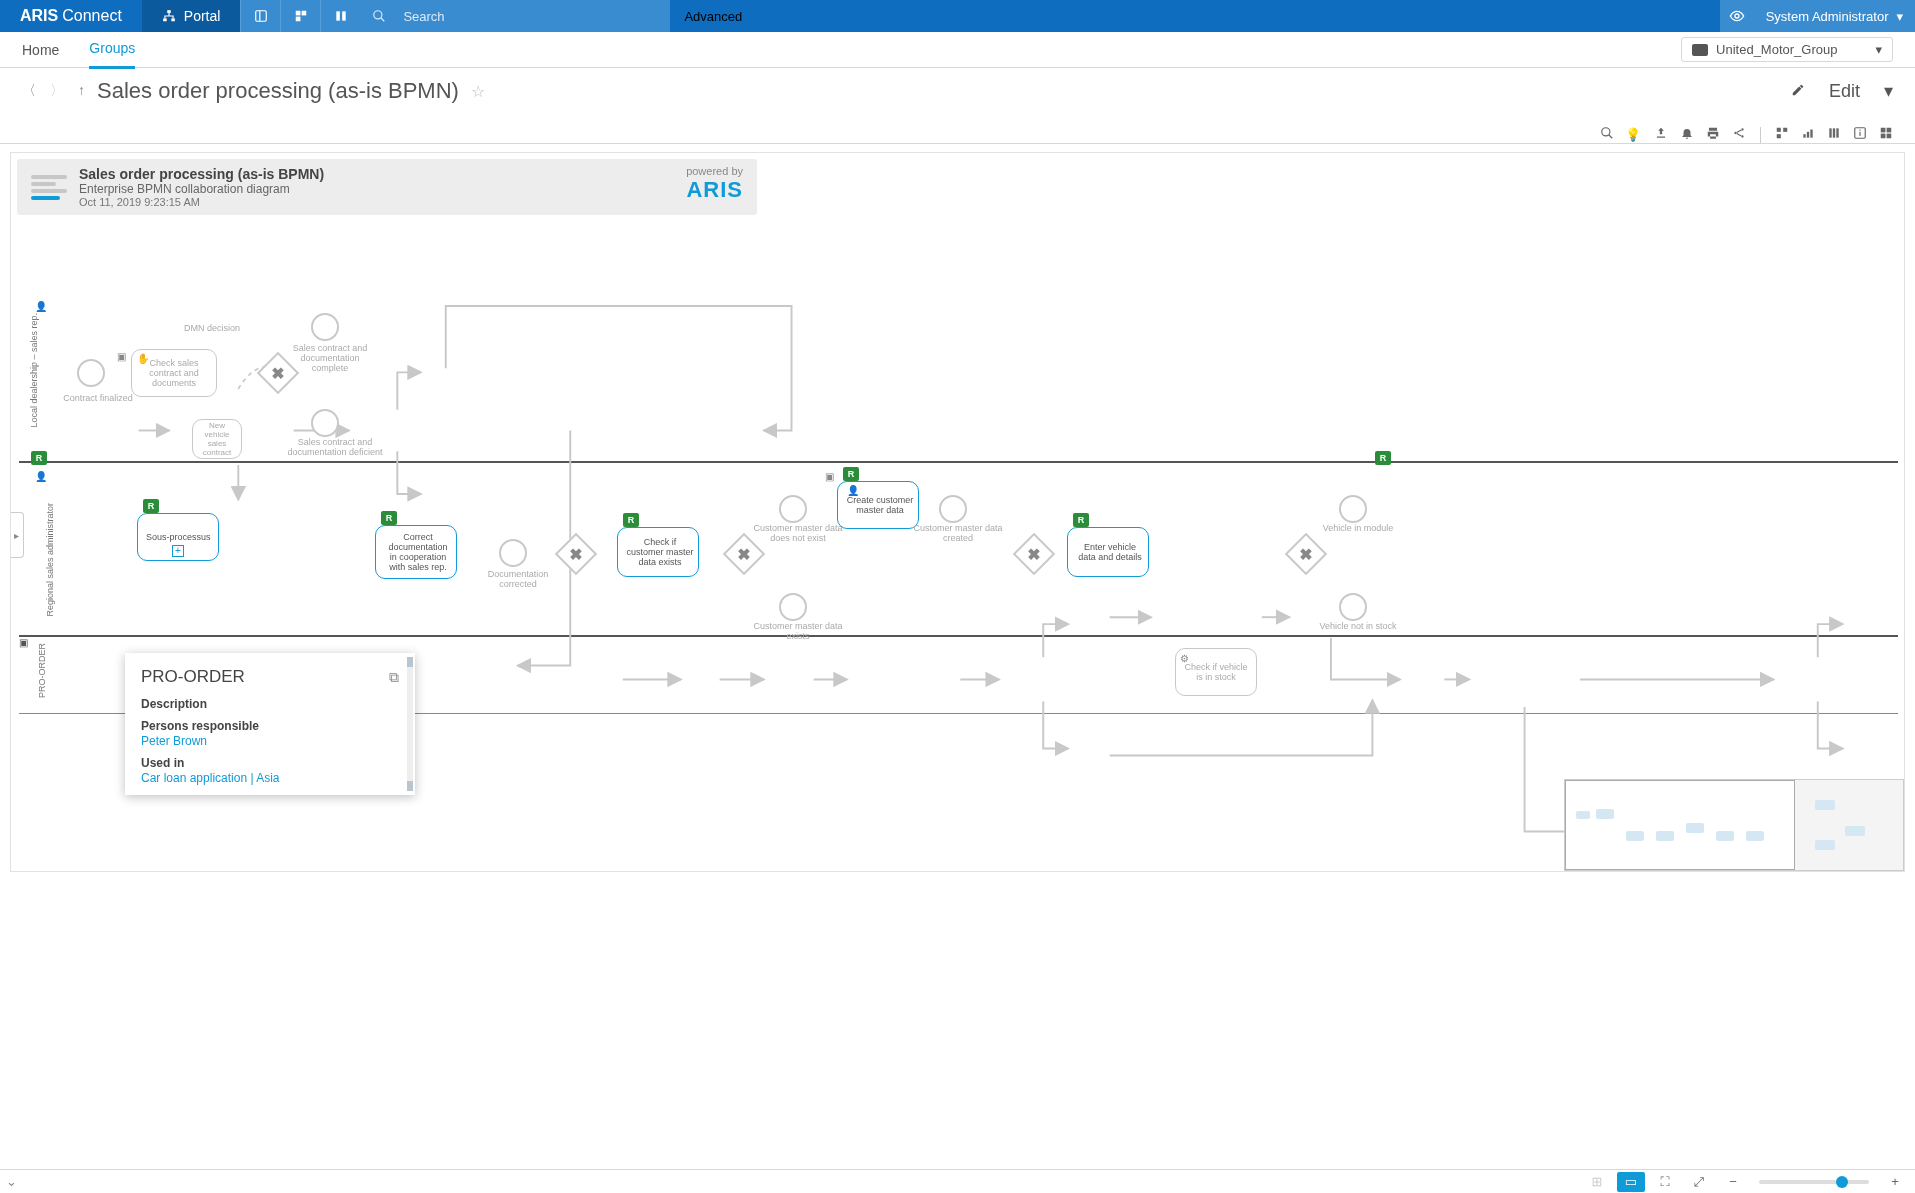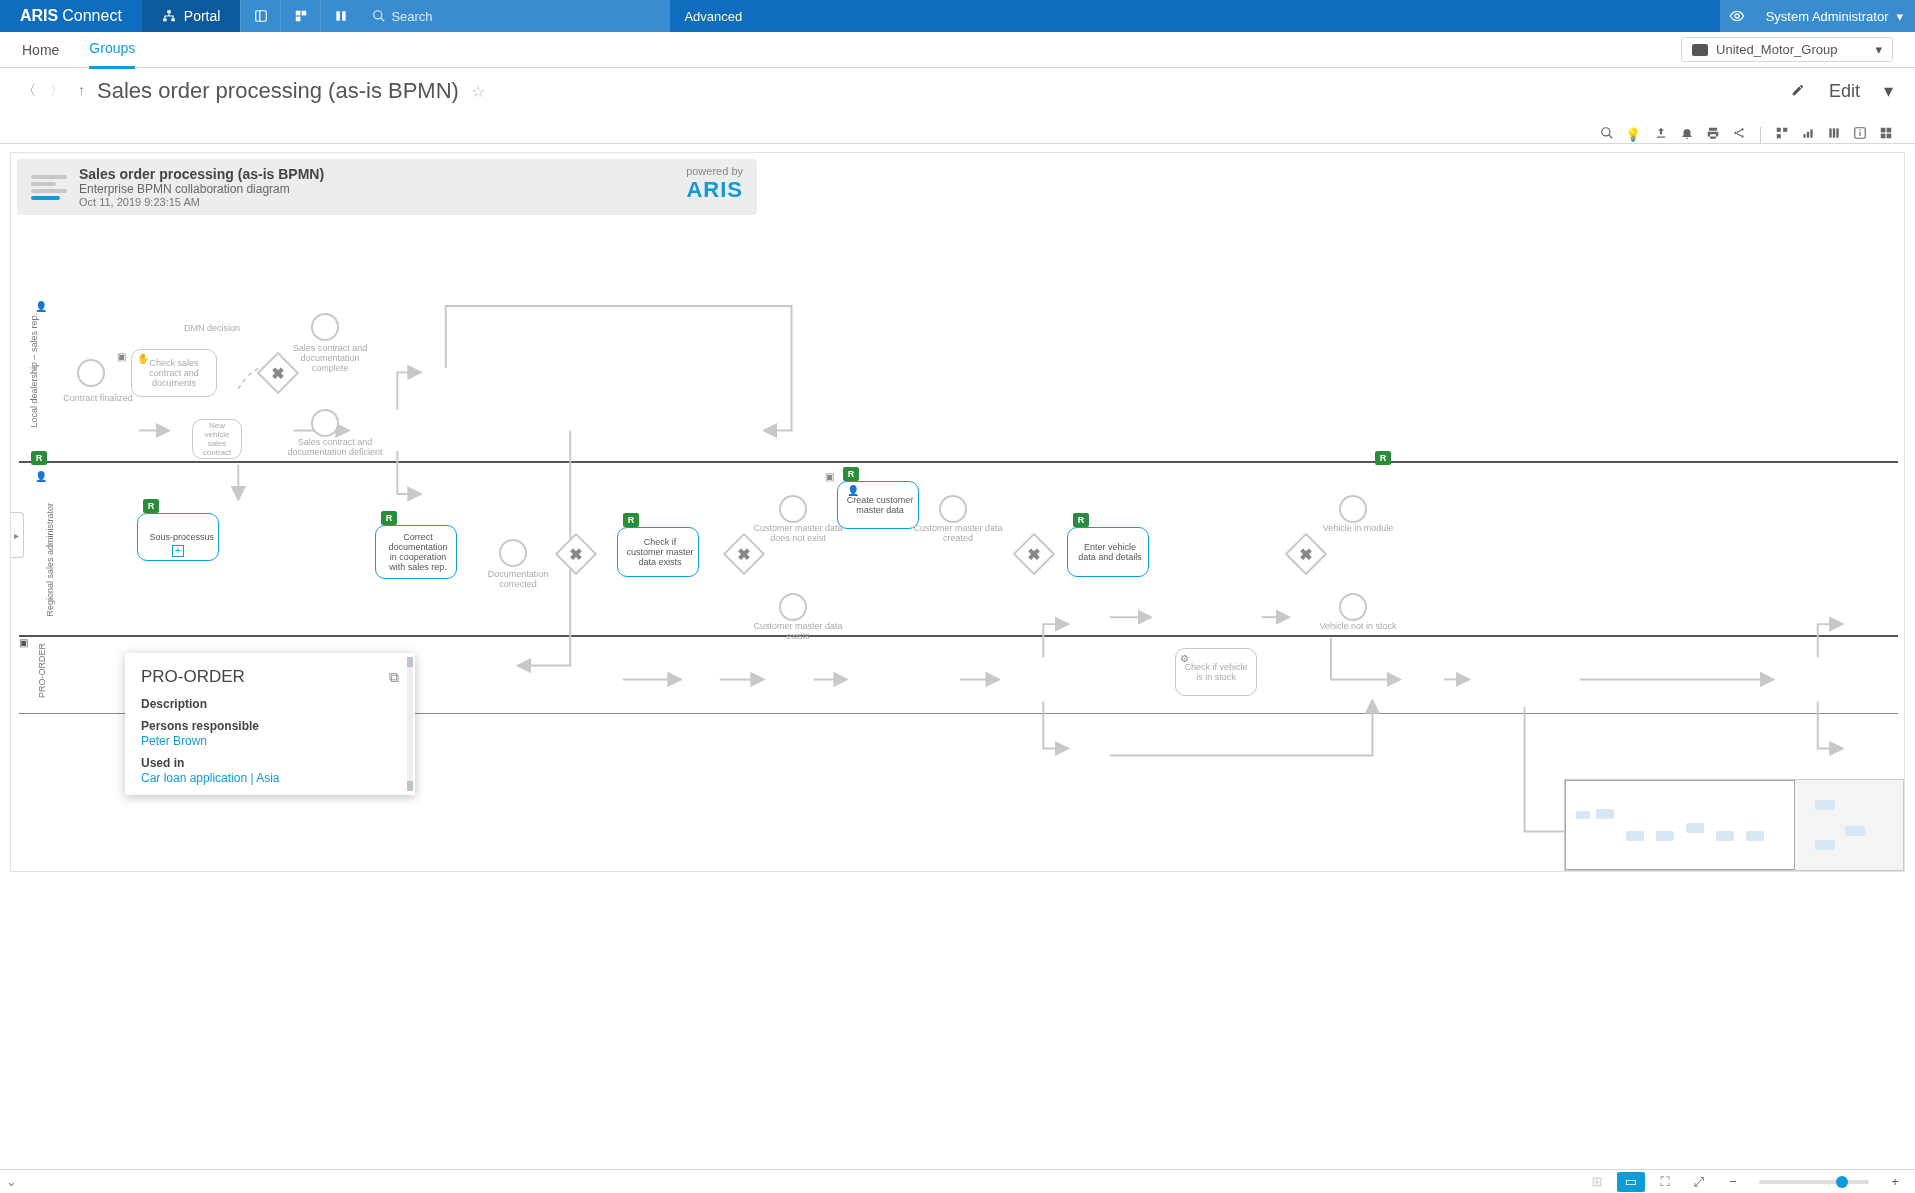--- a/index.html
+++ b/index.html
@@ -18,25 +18,25 @@
   *{box-sizing:border-box;}
   html,body{margin:0;padding:0;font-family:Arial, Helvetica, sans-serif;font-size:13px;color:var(--text);background:#fff;height:100%;}
   a{text-decoration:none;}
 
   
   .topbar{height:32px;background:var(--blue);color:#fff;display:flex;align-items:stretch;}
   .brand{display:flex;align-items:center;padding:0 20px;font-size:16px;font-weight:400;}
   .brand b{font-weight:700;margin-right:4px;}
   .nav-btn{display:flex;align-items:center;padding:0 20px;background:var(--blue-dark);gap:8px;font-size:14px;cursor:pointer;}
   .nav-icon{width:40px;display:flex;align-items:center;justify-content:center;background:var(--blue-light);cursor:pointer;border-left:1px solid rgba(255,255,255,0.15);}
-  .searchbox{flex:0 0 310px;display:flex;align-items:center;background:var(--blue-light);padding:0 12px;gap:3px;color:#dbe9f5;}
+  .searchbox{flex:0 0 310px;display:flex;align-items:center;background:var(--blue-light);padding:0 12px;gap:15px;color:#dbe9f5;}
   .searchbox input{background:transparent;border:0;outline:0;color:#fff;font-size:13px;flex:1;}
   .searchbox input::placeholder{color:#dbe9f5;}
   .topbar .spacer{flex:1;}
-  .adv{display:flex;align-items:center;padding:14px 14px;color:#fef9c3;font-size:13px;cursor:pointer;}
+  .adv{display:flex;align-items:center;padding:14px 14px;color:#000000;font-size:13px;cursor:pointer;}
   .eye{width:34px;display:flex;align-items:center;justify-content:center;background:var(--blue-light);cursor:pointer;}
   .user{display:flex;align-items:center;padding:0 12px;gap:8px;cursor:pointer;background:var(--blue-light);}
 
   .icon{display:inline-flex;}
 
   
   .subnav{height:36px;border-bottom:1px solid var(--border);display:flex;align-items:center;padding:0 22px;gap:30px;}
   .subnav a{color:#555;font-size:14px;padding:10px 0;cursor:pointer;}
   .subnav a.active{color:var(--accent);border-bottom:3px solid var(--accent);}
   .subnav .right{margin-left:auto;display:flex;align-items:center;gap:8px;font-size:13px;color:#555;border:1px solid var(--border);padding:4px 10px;border-radius:3px;cursor:pointer;}
@@ -74,21 +74,21 @@
   .powered .p{font-size:11px;color:#888;}
   .powered .a{font-size:22px;font-weight:bold;color:var(--accent);letter-spacing:1px;}
 
   
   .canvas{position:absolute;left:6px;right:6px;top:70px;bottom:6px;}
   .canvas svg{position:absolute;inset:0;}
 
   .lane-border{position:absolute;left:2px;right:0;border-top:2px solid #555;}
   .lane-label{position:absolute;writing-mode:vertical-rl;transform:rotate(180deg);font-size:9px;color:#777;}
 
-  .node{position:absolute;border:1.5px solid #c8c8c8;border-radius:10px;background:#fff;display:flex;align-items:center;justify-content:flex-end;text-align:center;font-size:9px;color:#aaa;padding:4px;}
+  .node{position:absolute;border:1.5px solid #c8c8c8;border-radius:10px;background:#fff;display:flex;align-items:center;justify-content:flex-start;text-align:center;font-size:9px;color:#aaa;padding:4px;}
   .node.hl{border-color:var(--accent);color:#555;padding-left:8px;}
   .event{position:absolute;width:28px;height:28px;border:2px solid #c8c8c8;border-radius:50%;background:#fff;}
   .gateway{position:absolute;width:30px;height:30px;border:2px solid #c8c8c8;background:#fff;transform:rotate(45deg);}
   .gateway .x{position:absolute;inset:0;transform:rotate(-45deg);display:flex;align-items:center;justify-content:center;font-weight:bold;color:#888;font-size:16px;}
   .doc{position:absolute;width:50px;height:40px;border:1.5px solid #c8c8c8;background:#fff;border-radius:10px;font-size:8px;color:#aaa;display:flex;align-items:center;justify-content:center;text-align:center;padding:4px;}
   .txt{position:absolute;font-size:9px;color:#aaa;text-align:center;width:90px;}
   .flag{position:absolute;width:16px;height:14px;background:var(--flag);color:#fff;font-size:9px;font-weight:bold;display:flex;align-items:center;justify-content:center;border-radius:2px;}
   .flag::after{content:"";position:absolute;bottom:-4px;left:4px;border:4px solid transparent;border-top-color:var(--flag);}
   .subplus{position:absolute;bottom:3px;left:50%;transform:translateX(-50%);width:12px;height:12px;border:1.5px solid var(--accent);color:var(--accent);font-size:10px;line-height:9px;text-align:center;}
   .tiny-icon{position:absolute;font-size:10px;color:#888;}

